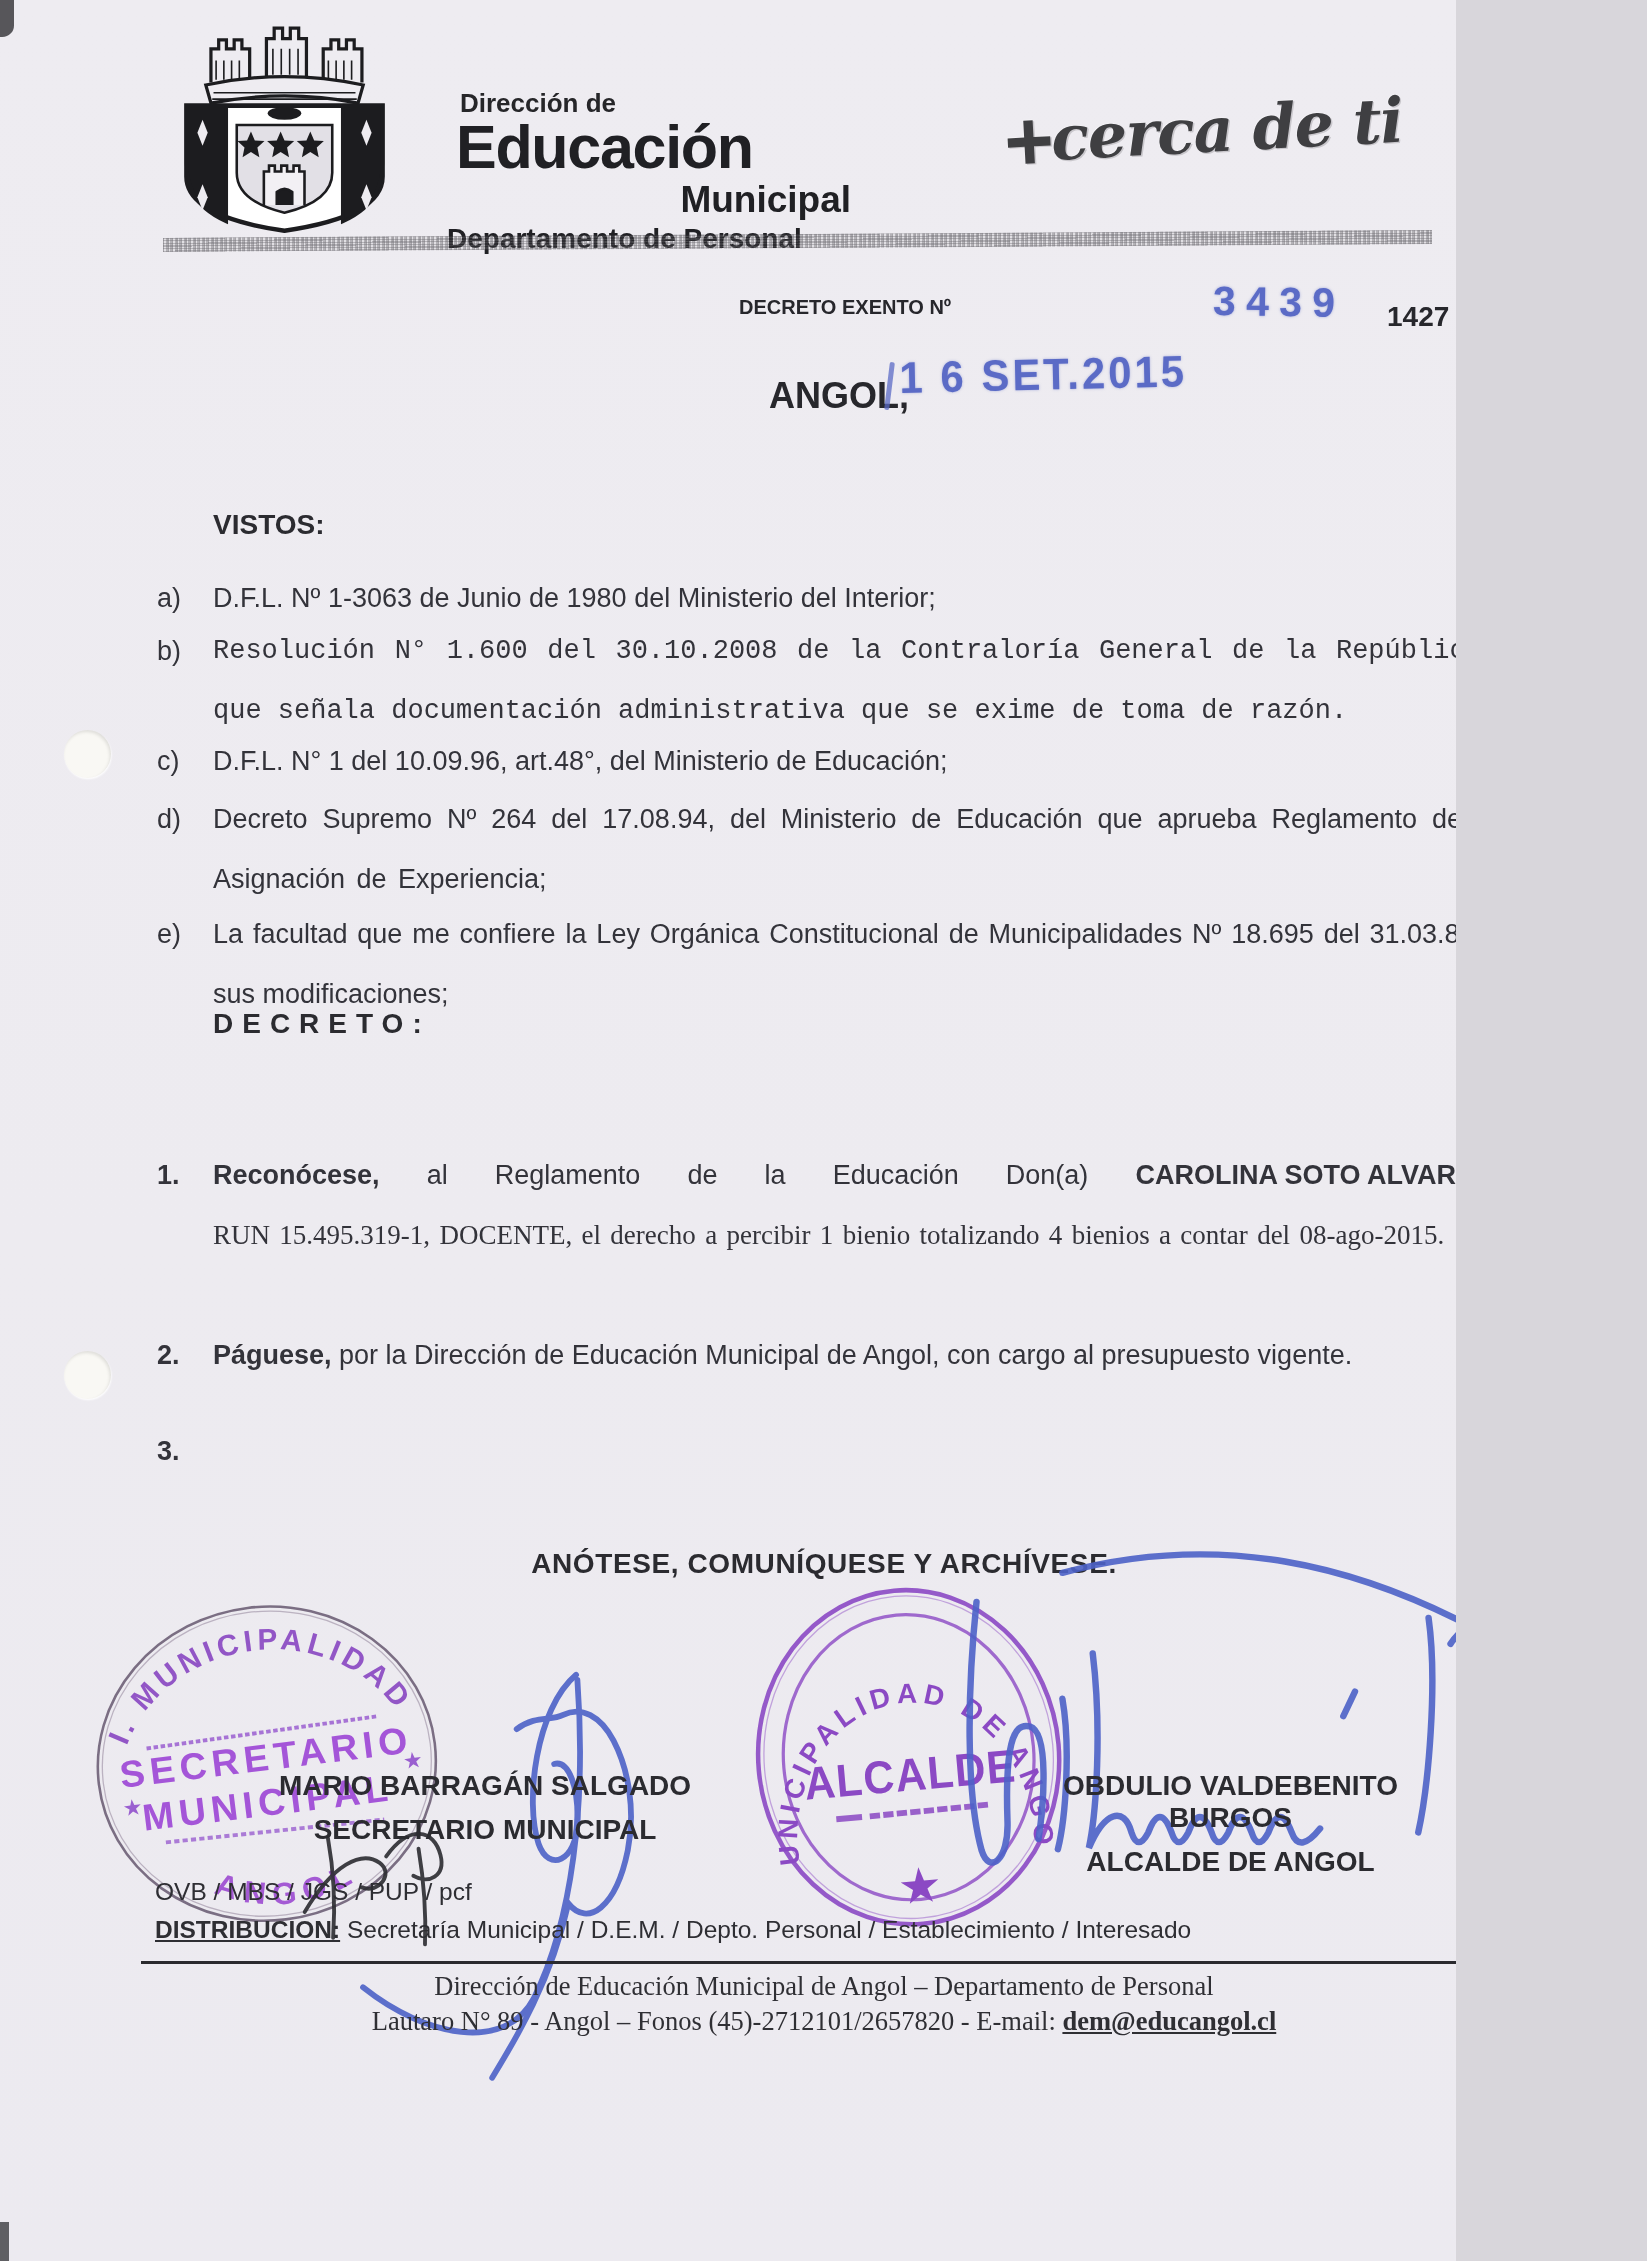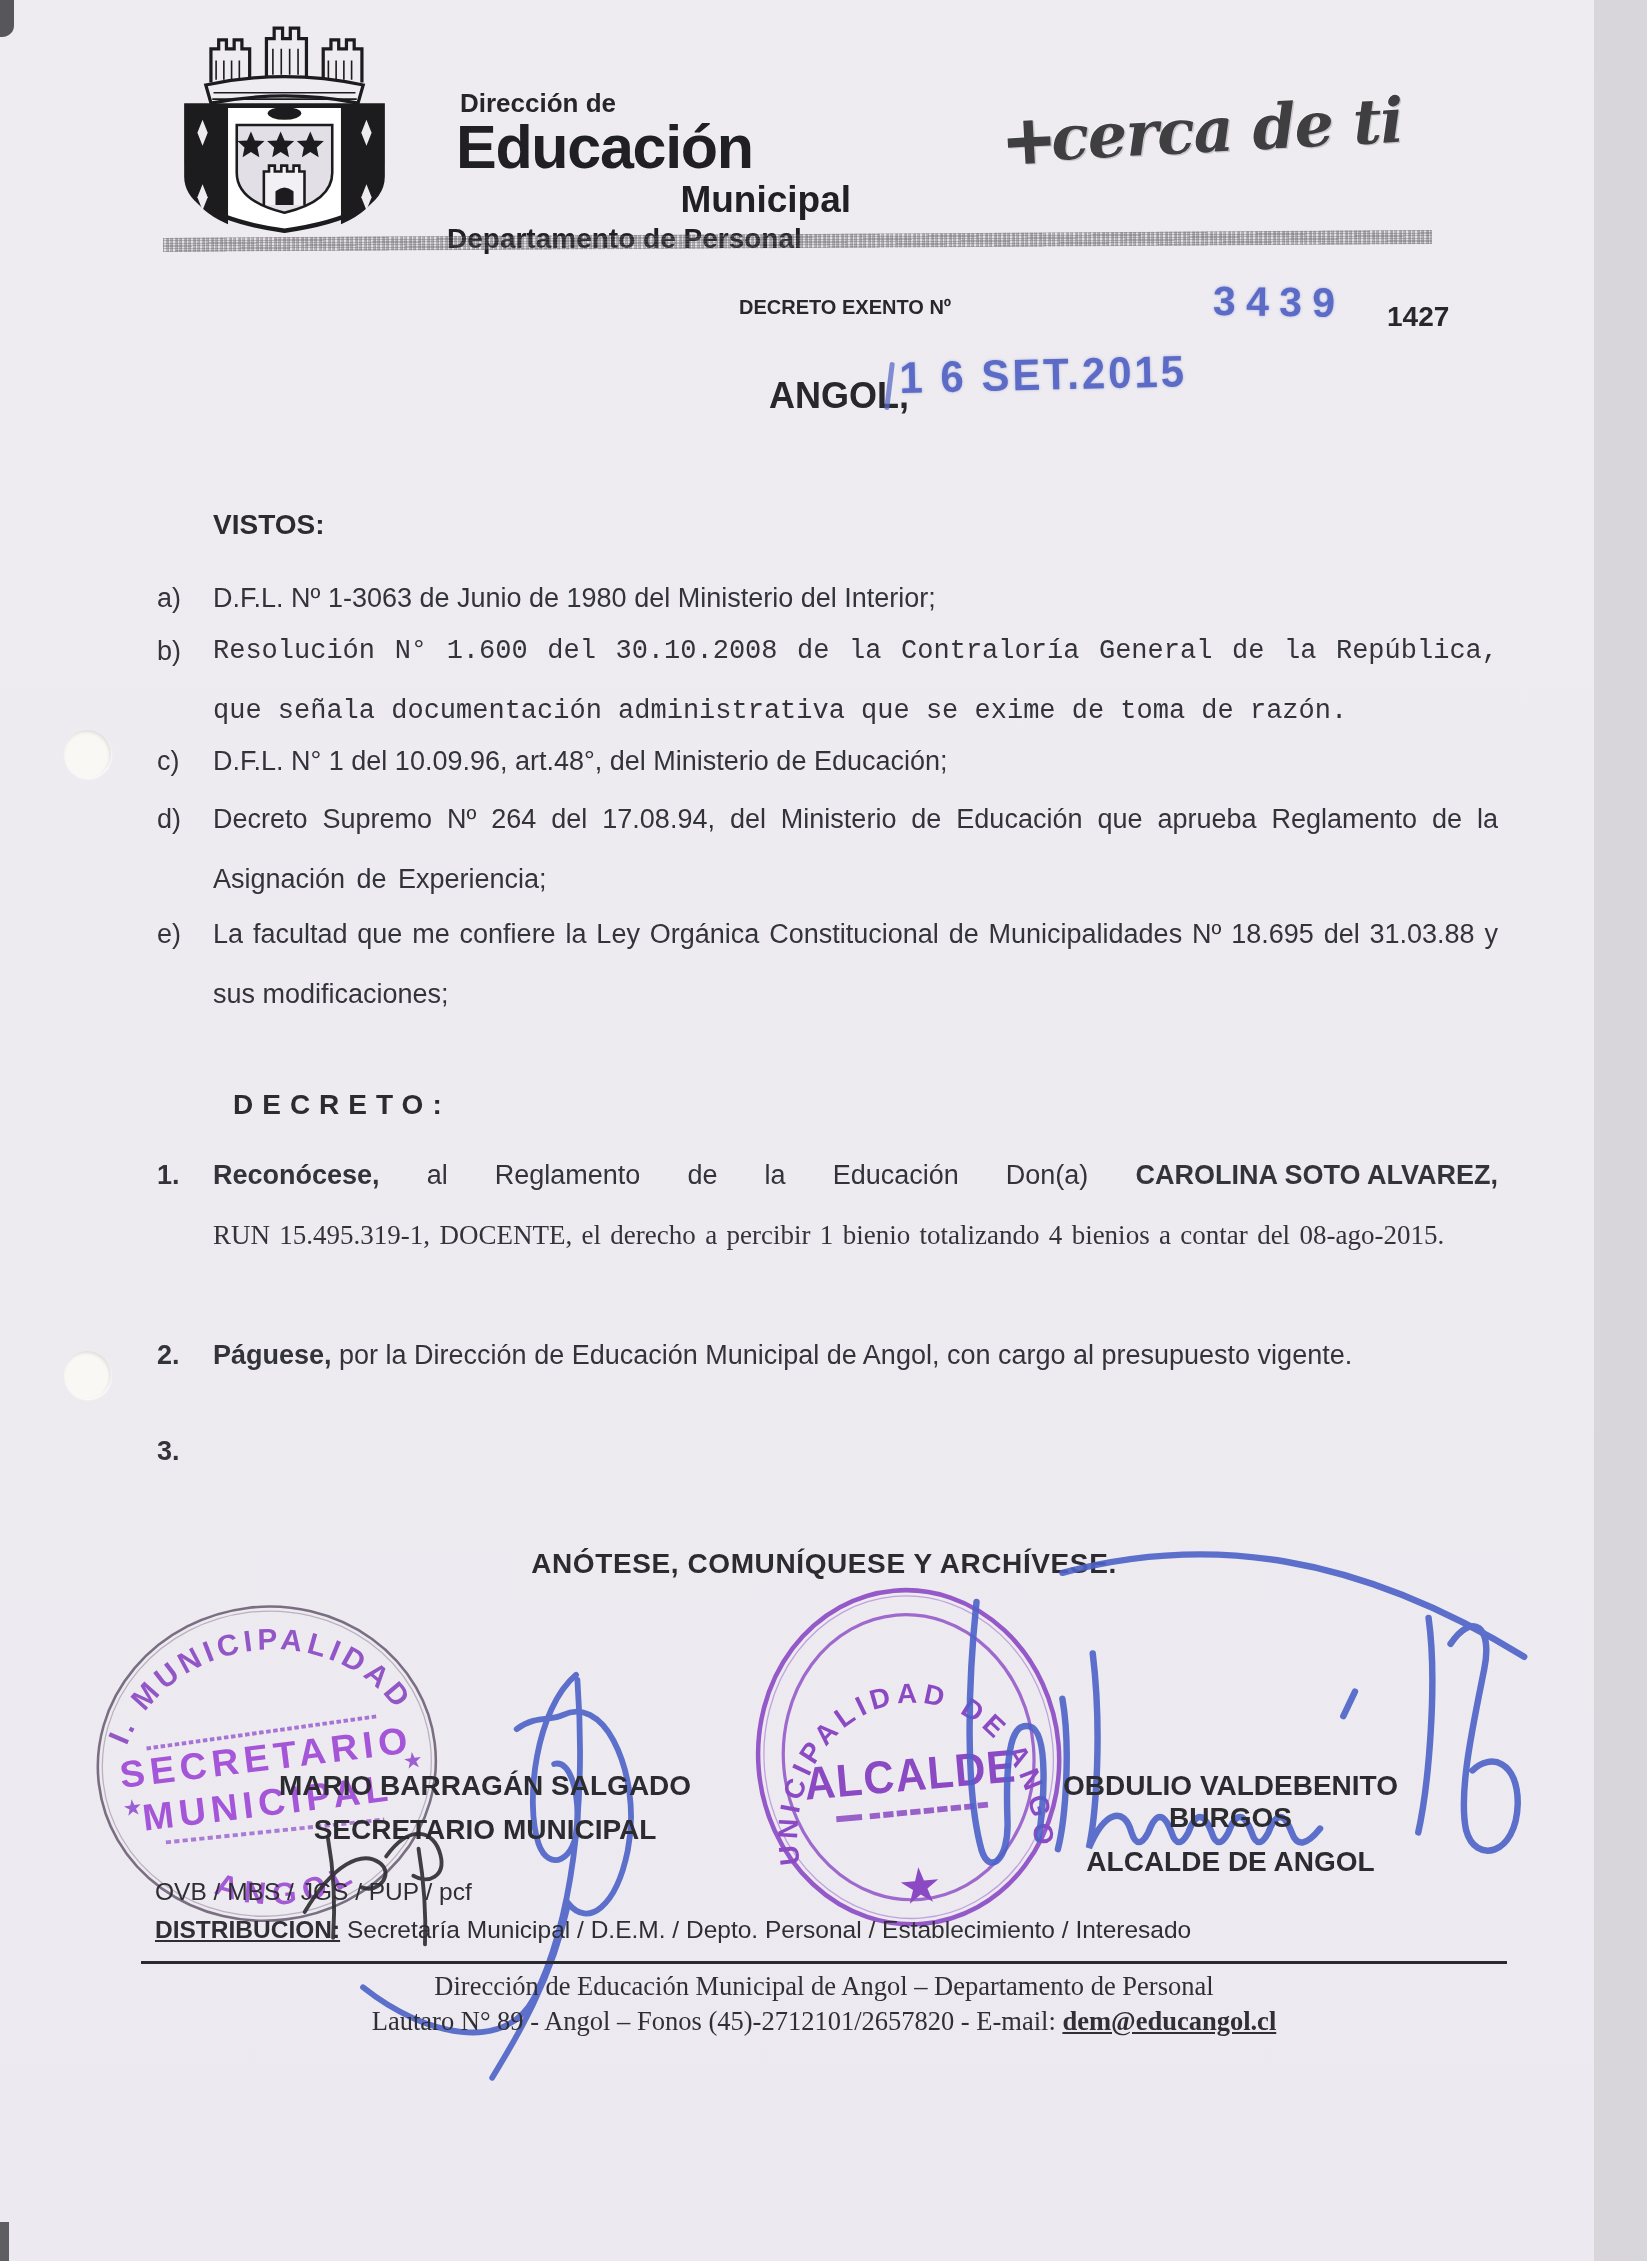--- a/index.html
+++ b/index.html
@@ -1,16 +1,16 @@
 <!DOCTYPE html>
 <html style="font-size:10.3px"><head>
 <meta charset="utf-8">
 <style>
   html,body{margin:0;padding:0;background:#d8d6db;}
-  .page{position:relative;width:1594px;height:2261px;background:linear-gradient(180deg,#eeecf1 0%,#edebf0 55%,#eceaf0 100%);
+  .page{position:relative;width:1456px;height:2261px;background:linear-gradient(180deg,#eeecf1 0%,#edebf0 55%,#eceaf0 100%);
         font-family:"Liberation Sans",sans-serif;color:#33333a;overflow:hidden;}
   .abs{position:absolute;}
   
   .hdr-t1{left:311px;top:65px;font-size:26px;font-weight:700;color:#262629;}
   .hdr-t2{left:307px;top:89px;font-size:61px;font-weight:900;letter-spacing:-1.3px;color:#202024;}
   .hdr-t3{left:307px;top:156px;width:395px;text-align:right;font-size:37px;font-weight:900;color:#202024;}
   .hdr-t4{left:298px;top:200px;font-size:28px;font-weight:800;color:#202024;}
   .slogan{left:1004px;top:83px;transform:rotate(-3deg);color:#3f3f42;
           text-shadow:1.3px 1.3px 0 #c9c7cc,-0.6px -0.6px 0 #f6f5f8;}
   .slogan .plus{font-size:85px;font-weight:900;vertical-align:-9px;letter-spacing:-2.6px;}
@@ -134,21 +134,21 @@
 
   <div class="lbl" style="top:731px;">c)</div>
   <div class="txt" style="top:731px;">D.F.L. N° 1 del 10.09.96, art.48°, del Ministerio de Educación;</div>
 
   <div class="lbl" style="top:789px;">d)</div>
   <div class="txt just ws6" style="top:789px;">Decreto Supremo Nº 264 del 17.08.94, del Ministerio de Educación que aprueba Reglamento de la Asignación de Experiencia;</div>
 
   <div class="lbl" style="top:904px;">e)</div>
   <div class="txt just" style="top:904px;">La facultad que me confiere la Ley Orgánica Constitucional de Municipalidades Nº 18.695 del 31.03.88 y sus modificaciones;</div>
 
-  <div class="abs h1" style="left:213px;top:1089px;letter-spacing:9px;margin-left:20px;">DECRETO:</div>
+  <div class="abs h1" style="left:213px;top:1008px;letter-spacing:9px;">DECRETO:</div>
 
   <div class="lbl num" style="top:1145px;">1.</div>
   <div class="txt jline" style="top:1145px;">
     <span class="b">Reconócese,</span>
     <span>al</span>
     <span>Reglamento</span>
     <span>de</span>
     <span>la</span>
     <span>Educación</span>
     <span>Don(a)</span>

